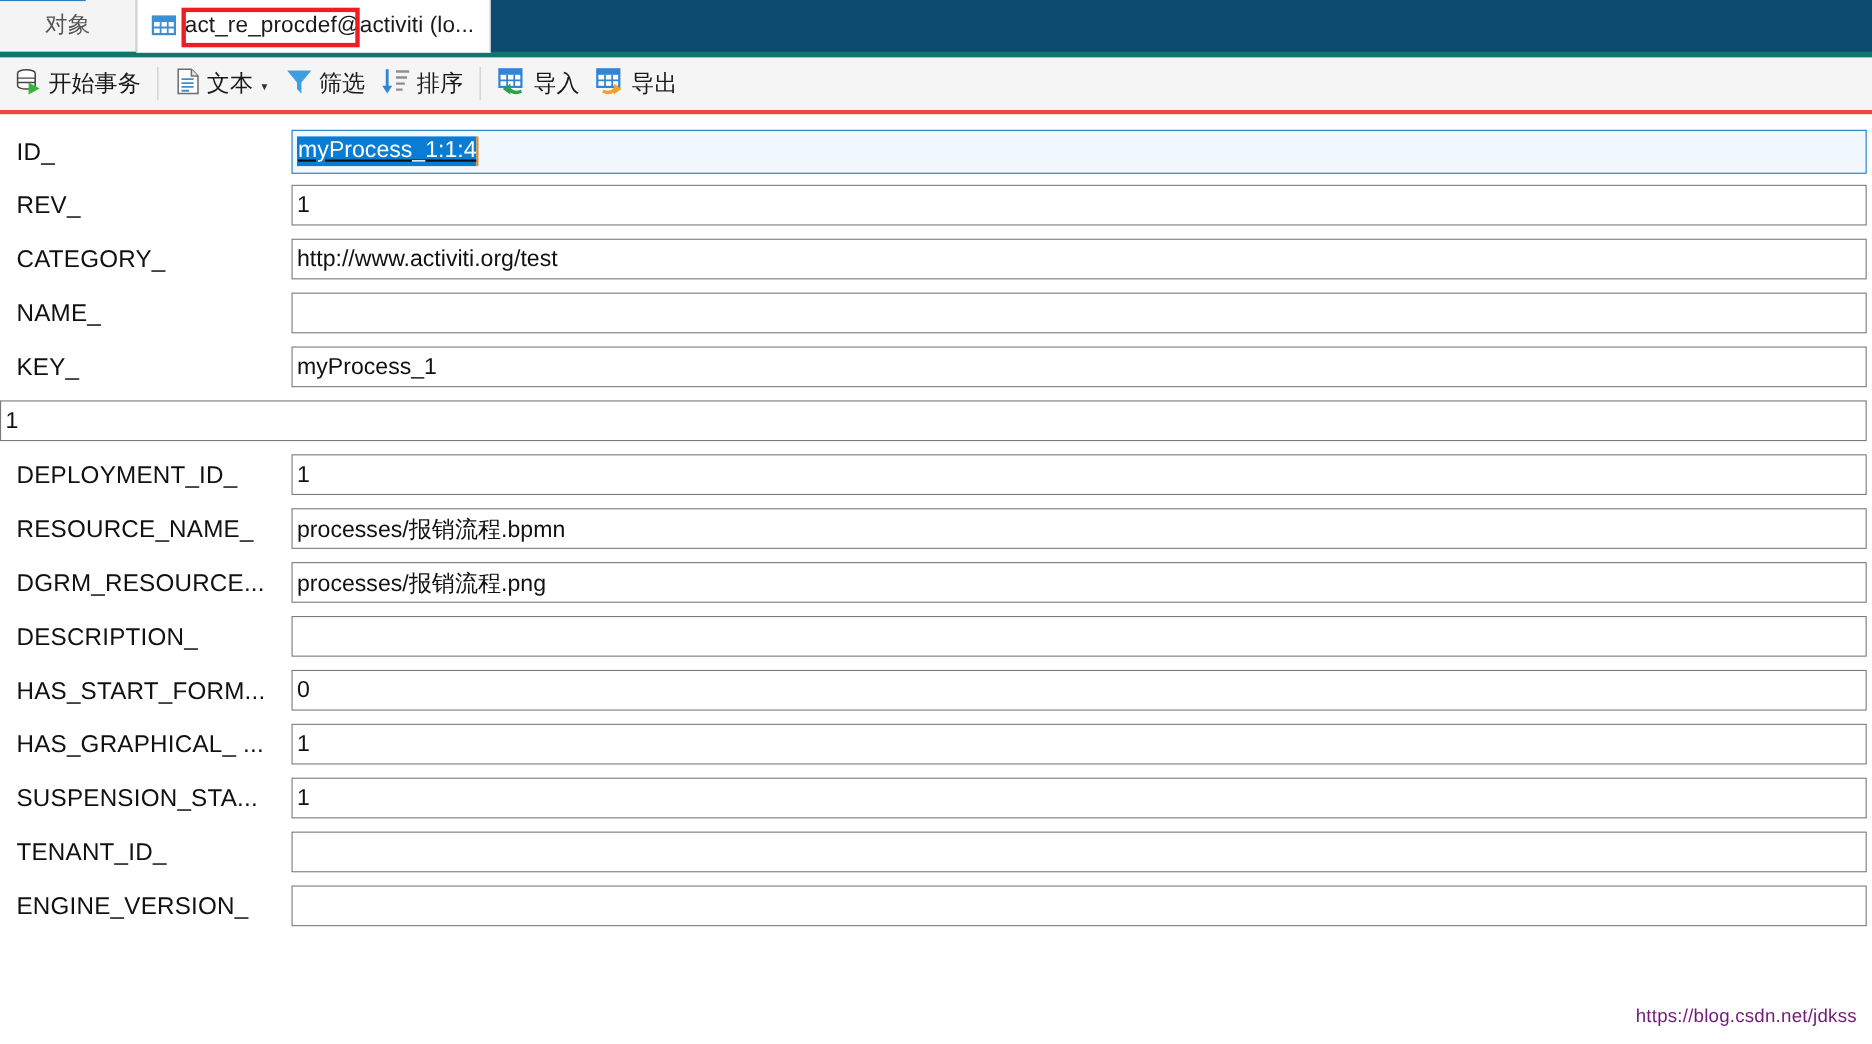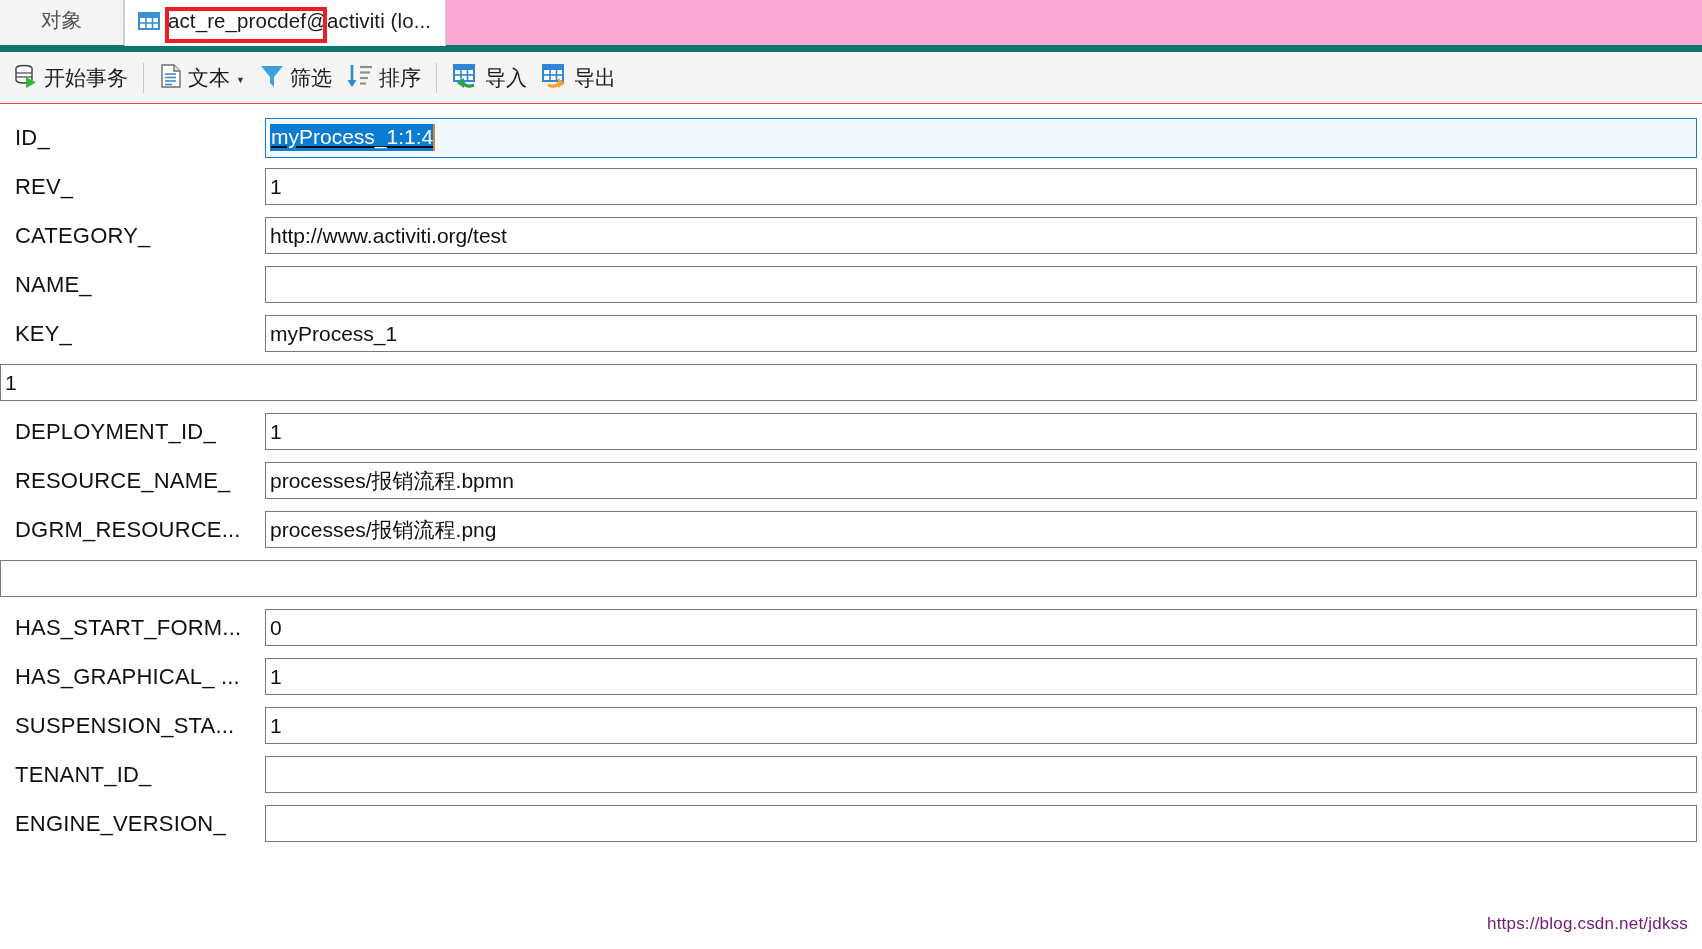--- a/index.html
+++ b/index.html
@@ -11,24 +11,24 @@
     height: 949px;
     background: #ffffff;
     font-family: "Liberation Sans", "DejaVu Sans", sans-serif;
     overflow: hidden;
     position: relative;
   }
 
   
   #tabstrip {
     height: 52px;
-    background: #f9a8d4;
+    background: #0c4a6e;
     display: flex;
     align-items: flex-end;
-    border-bottom: 7px solid #0f766e;
+    border-bottom: 5px solid #0f766e;
     position: relative;
     box-sizing: border-box;
   }
   .tab {
     height: 50px;
     display: flex;
     align-items: center;
     box-sizing: border-box;
     font-size: 20px;
     color: #555;
@@ -78,21 +78,21 @@
     border: 4px solid #ee1c25;
     box-sizing: border-box;
     pointer-events: none;
     z-index: 5;
   }
 
   
   #toolbar {
     height: 52px;
     background: #f5f5f5;
-    border-bottom: 1px solid #ef4444;
+    border-bottom: 4px solid #ef4444;
     display: flex;
     align-items: center;
     padding-left: 6px;
     box-sizing: border-box;
   }
   .tb-item {
     display: flex;
     align-items: center;
     height: 40px;
     padding: 0 7px;
@@ -350,20 +350,21 @@
         <span>processes/报销流程.bpmn</span>
       </div>
     </div>
     <div class="row">
       <div class="row-label">DGRM_RESOURCE...</div>
       <div class="row-field">
         <span>processes/报销流程.png</span>
       </div>
     </div>
     <div class="row">
+      <div class="row-label">DESCRIPTION_</div>
       <div class="row-field">
         <span></span>
       </div>
     </div>
     <div class="row">
       <div class="row-label">HAS_START_FORM...</div>
       <div class="row-field">
         <span>0</span>
       </div>
     </div>

